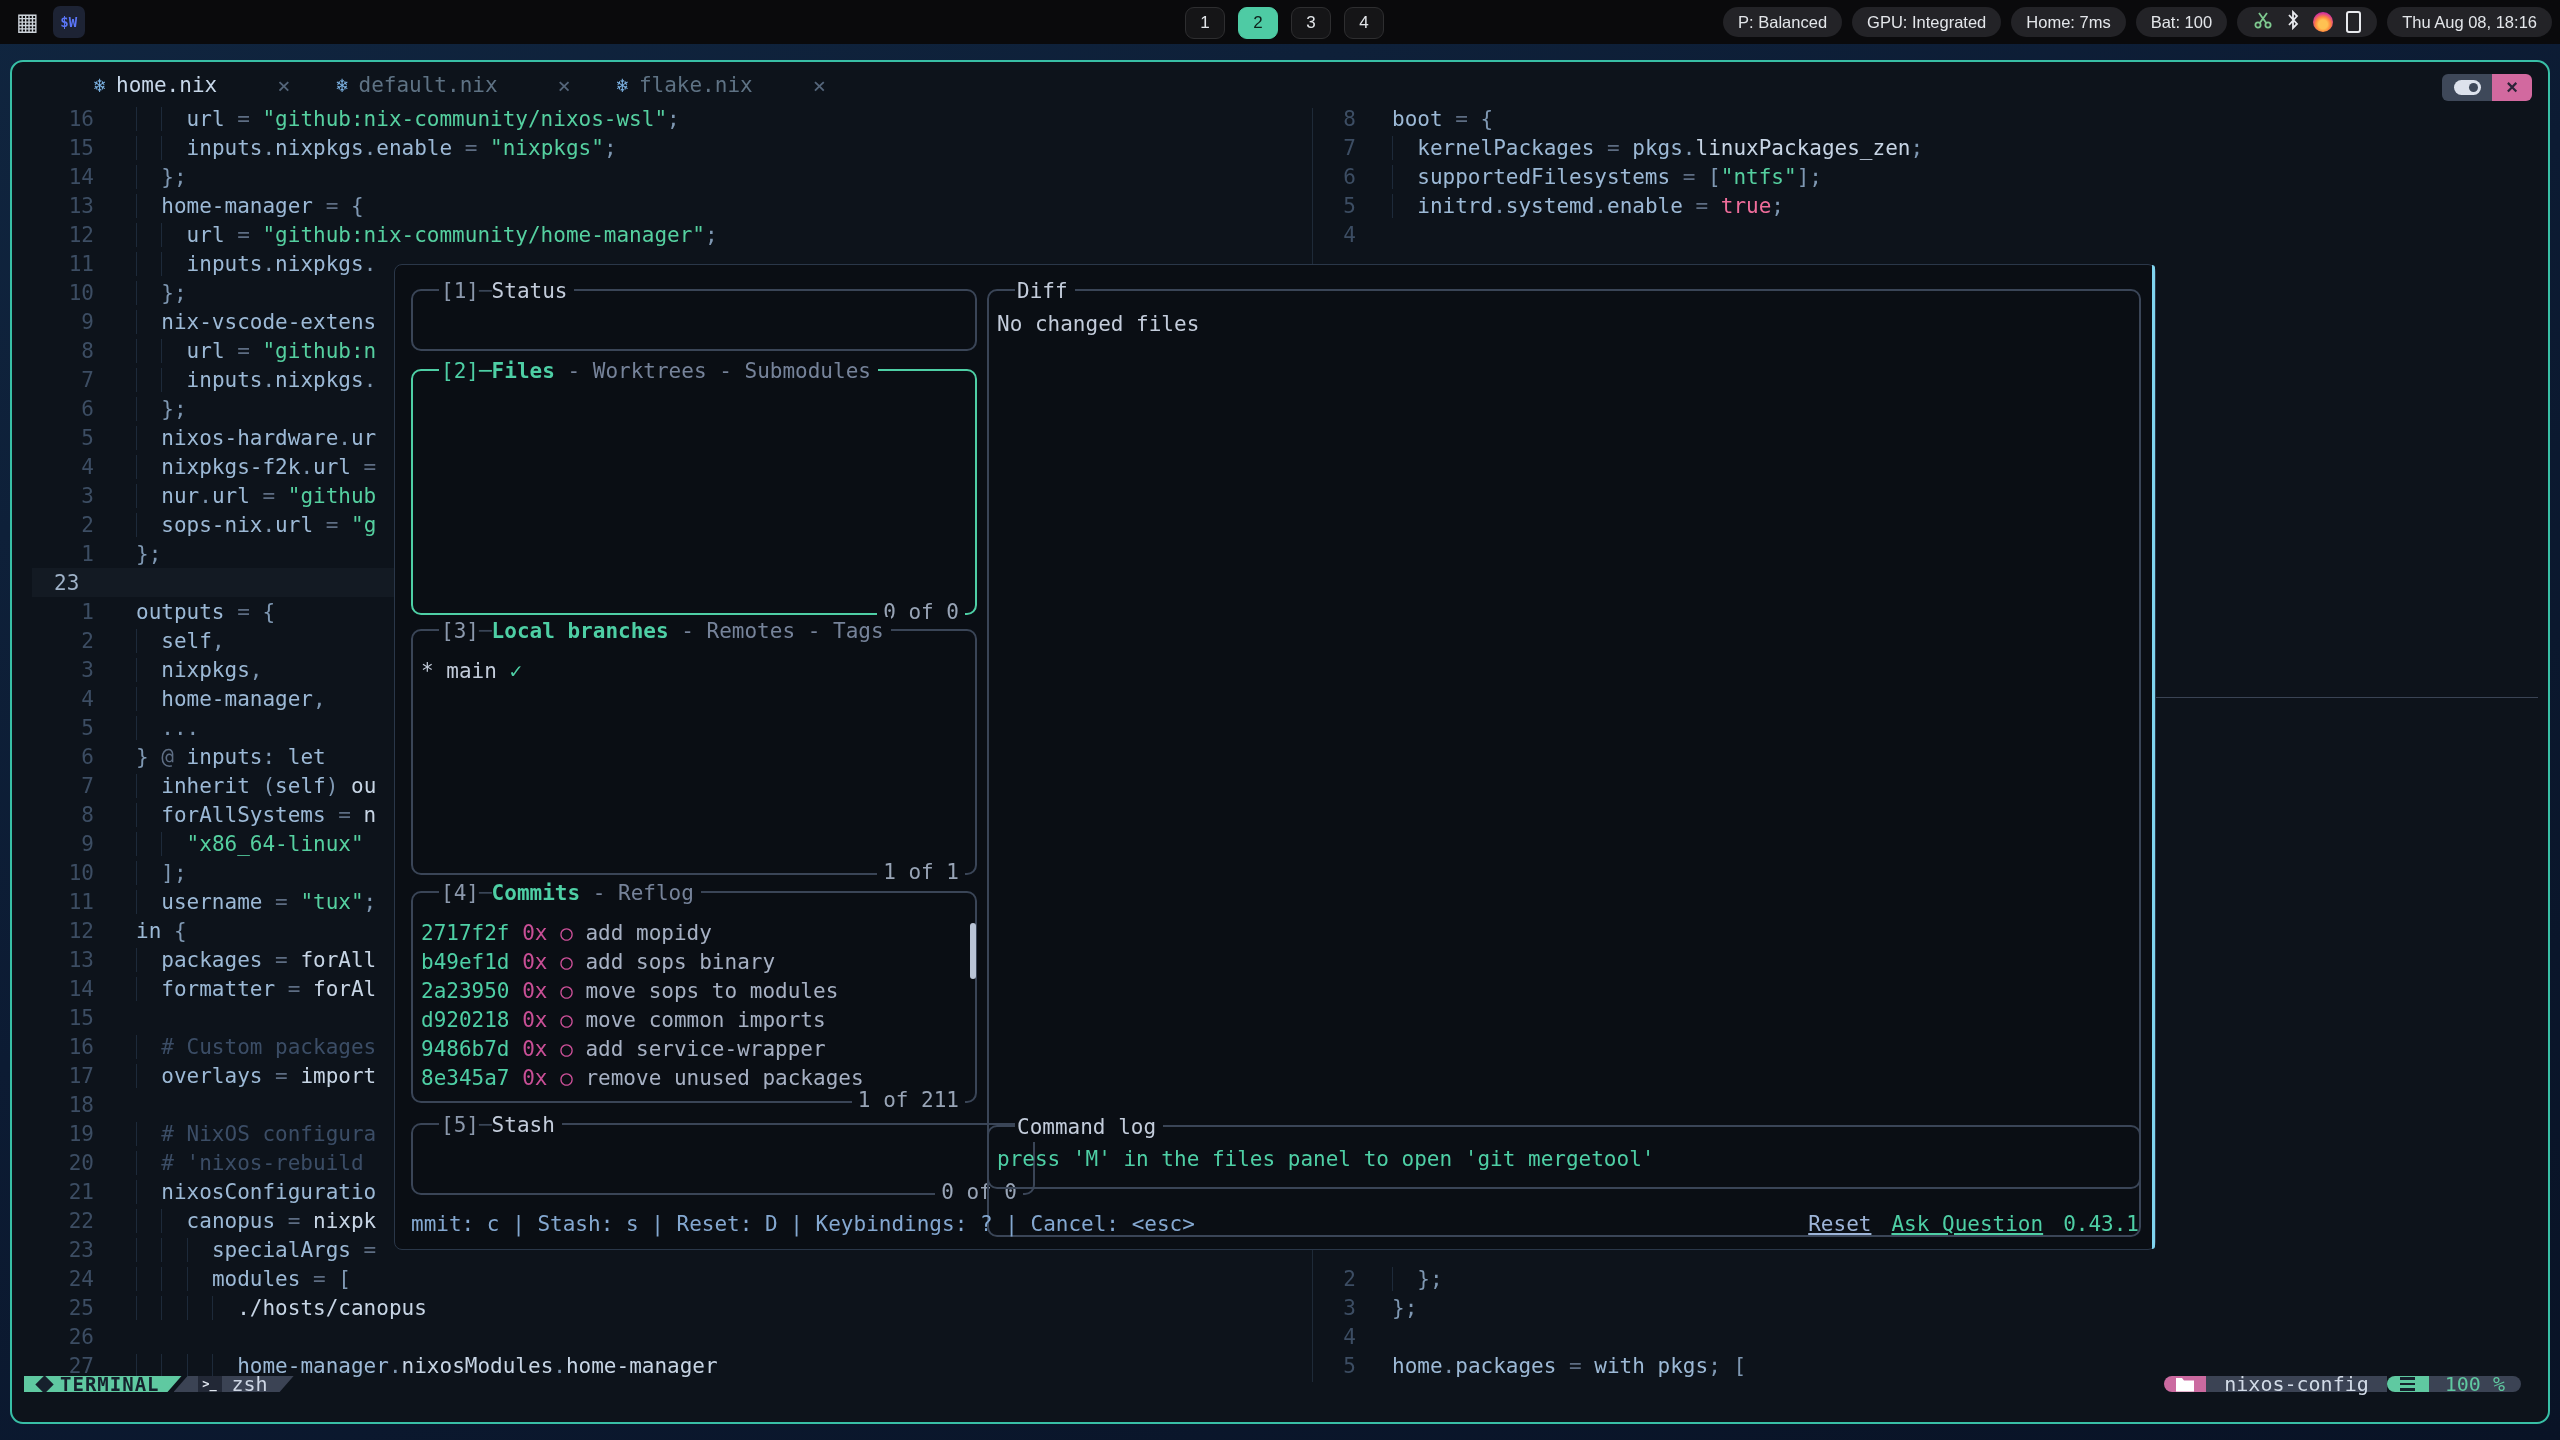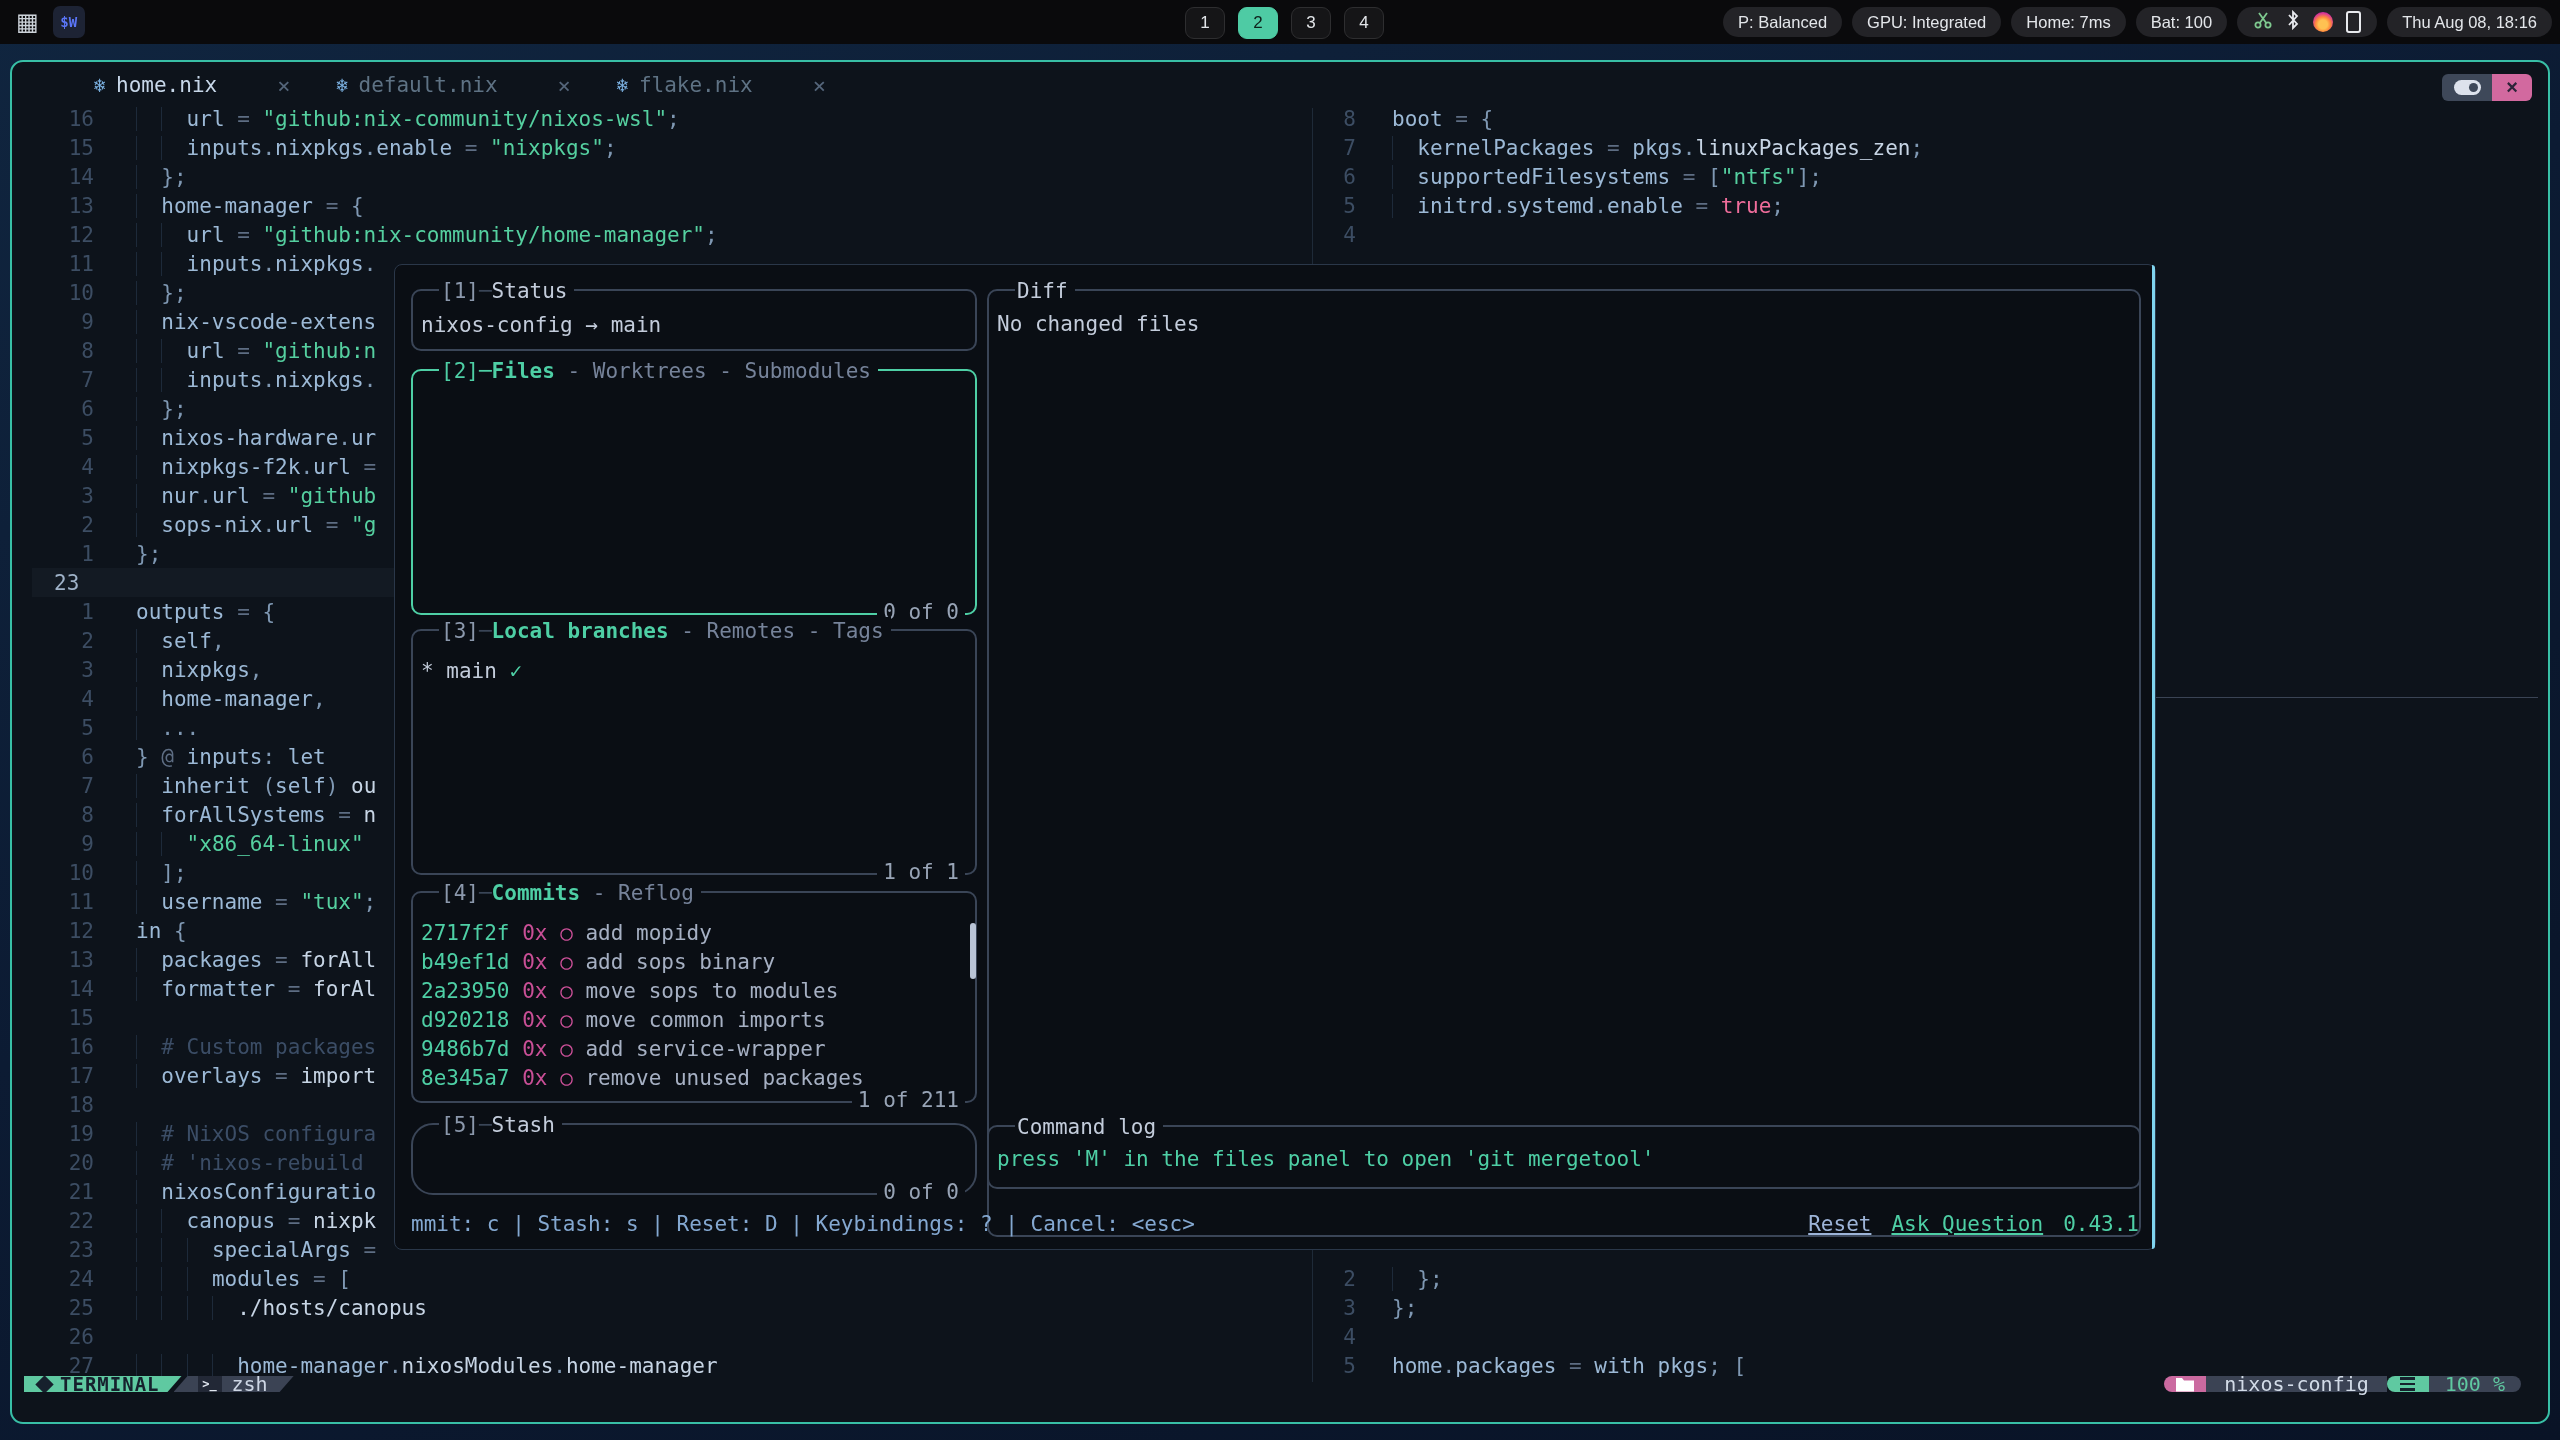--- a/index.html
+++ b/index.html
@@ -226,21 +226,20 @@
         <div class="cl"><span class="ln">2</span><span class="code"><span class="ig">  </span><span class="t-pun">};</span></span></div>
         <div class="cl"><span class="ln">3</span><span class="code"><span class="t-pun">};</span></span></div>
         <div class="cl"><span class="ln">4</span><span class="code"></span></div>
         <div class="cl"><span class="ln">5</span><span class="code"><span class="t-id">home</span><span class="t-pun">.</span><span class="t-id">packages</span><span class="t-op"> = </span><span class="t-id">with pkgs</span><span class="t-pun">; [</span></span></div>
       </div>
 
     <div class="lazygit">
 
       <div class="lg-panel" style="left:16px;top:24px;width:566px;height:62px;">
         <div class="lg-title"><span class="pt-key">[1]</span><span class="pt-conn">─</span><span class="pt-plain">Status</span></div>
-        <div class="lg-content" style="padding:20px 0 0 8px;">nixos-config → main</div>
       </div>
 
       <div class="lg-panel active" style="left:16px;top:104px;width:566px;height:246px;">
         <div class="lg-title"><span class="pt-key-active">[2]</span><span class="pt-conn-active">─</span><span class="pt-active">Files</span><span class="pt-dim"> - </span><span class="pt-dim">Worktrees</span><span class="pt-dim"> - </span><span class="pt-dim">Submodules</span></div>
         <div class="lg-counter">0 of 0</div>
       </div>
 
       <div class="lg-panel" style="left:16px;top:364px;width:566px;height:246px;">
         <div class="lg-title"><span class="pt-key">[3]</span><span class="pt-conn">─</span><span class="pt-active">Local branches</span><span class="pt-dim"> - </span><span class="pt-dim">Remotes</span><span class="pt-dim"> - </span><span class="pt-dim">Tags</span></div>
         <div class="lg-content" style="padding:26px 0 0 8px;"><span>* main</span> <span class="teal">✓</span></div>
@@ -253,21 +252,21 @@
             <div class="lg-commit"><span class="c-hash">2717f2f</span> <span class="c-tag">0x</span> <span class="c-bullet">○</span> <span class="c-msg">add mopidy</span></div>
             <div class="lg-commit"><span class="c-hash">b49ef1d</span> <span class="c-tag">0x</span> <span class="c-bullet">○</span> <span class="c-msg">add sops binary</span></div>
             <div class="lg-commit"><span class="c-hash">2a23950</span> <span class="c-tag">0x</span> <span class="c-bullet">○</span> <span class="c-msg">move sops to modules</span></div>
             <div class="lg-commit"><span class="c-hash">d920218</span> <span class="c-tag">0x</span> <span class="c-bullet">○</span> <span class="c-msg">move common imports</span></div>
             <div class="lg-commit"><span class="c-hash">9486b7d</span> <span class="c-tag">0x</span> <span class="c-bullet">○</span> <span class="c-msg">add service-wrapper</span></div>
             <div class="lg-commit"><span class="c-hash">8e345a7</span> <span class="c-tag">0x</span> <span class="c-bullet">○</span> <span class="c-msg">remove unused packages</span></div>
           </div>
         <div class="lg-counter">1 of 211</div>
       </div>
 
-      <div class="lg-panel" style="left:16px;top:858px;width:566px;height:72px;border-radius:22px;">
+      <div class="lg-panel" style="left:16px;top:858px;width:624px;height:72px;">
         <div class="lg-title"><span class="pt-key">[5]</span><span class="pt-conn">─</span><span class="pt-plain">Stash</span></div>
         <div class="lg-counter">0 of 0</div>
       </div>
 
       <div class="lg-panel" style="left:592px;top:24px;width:1154px;height:948px;">
         <div class="lg-title"><span class="pt-plain">Diff</span></div>
         <div class="lg-content" style="padding:19px 0 0 8px;">No changed files</div>
       </div>
 
       <div class="lg-panel" style="left:592px;top:860px;width:1154px;height:64px;">

